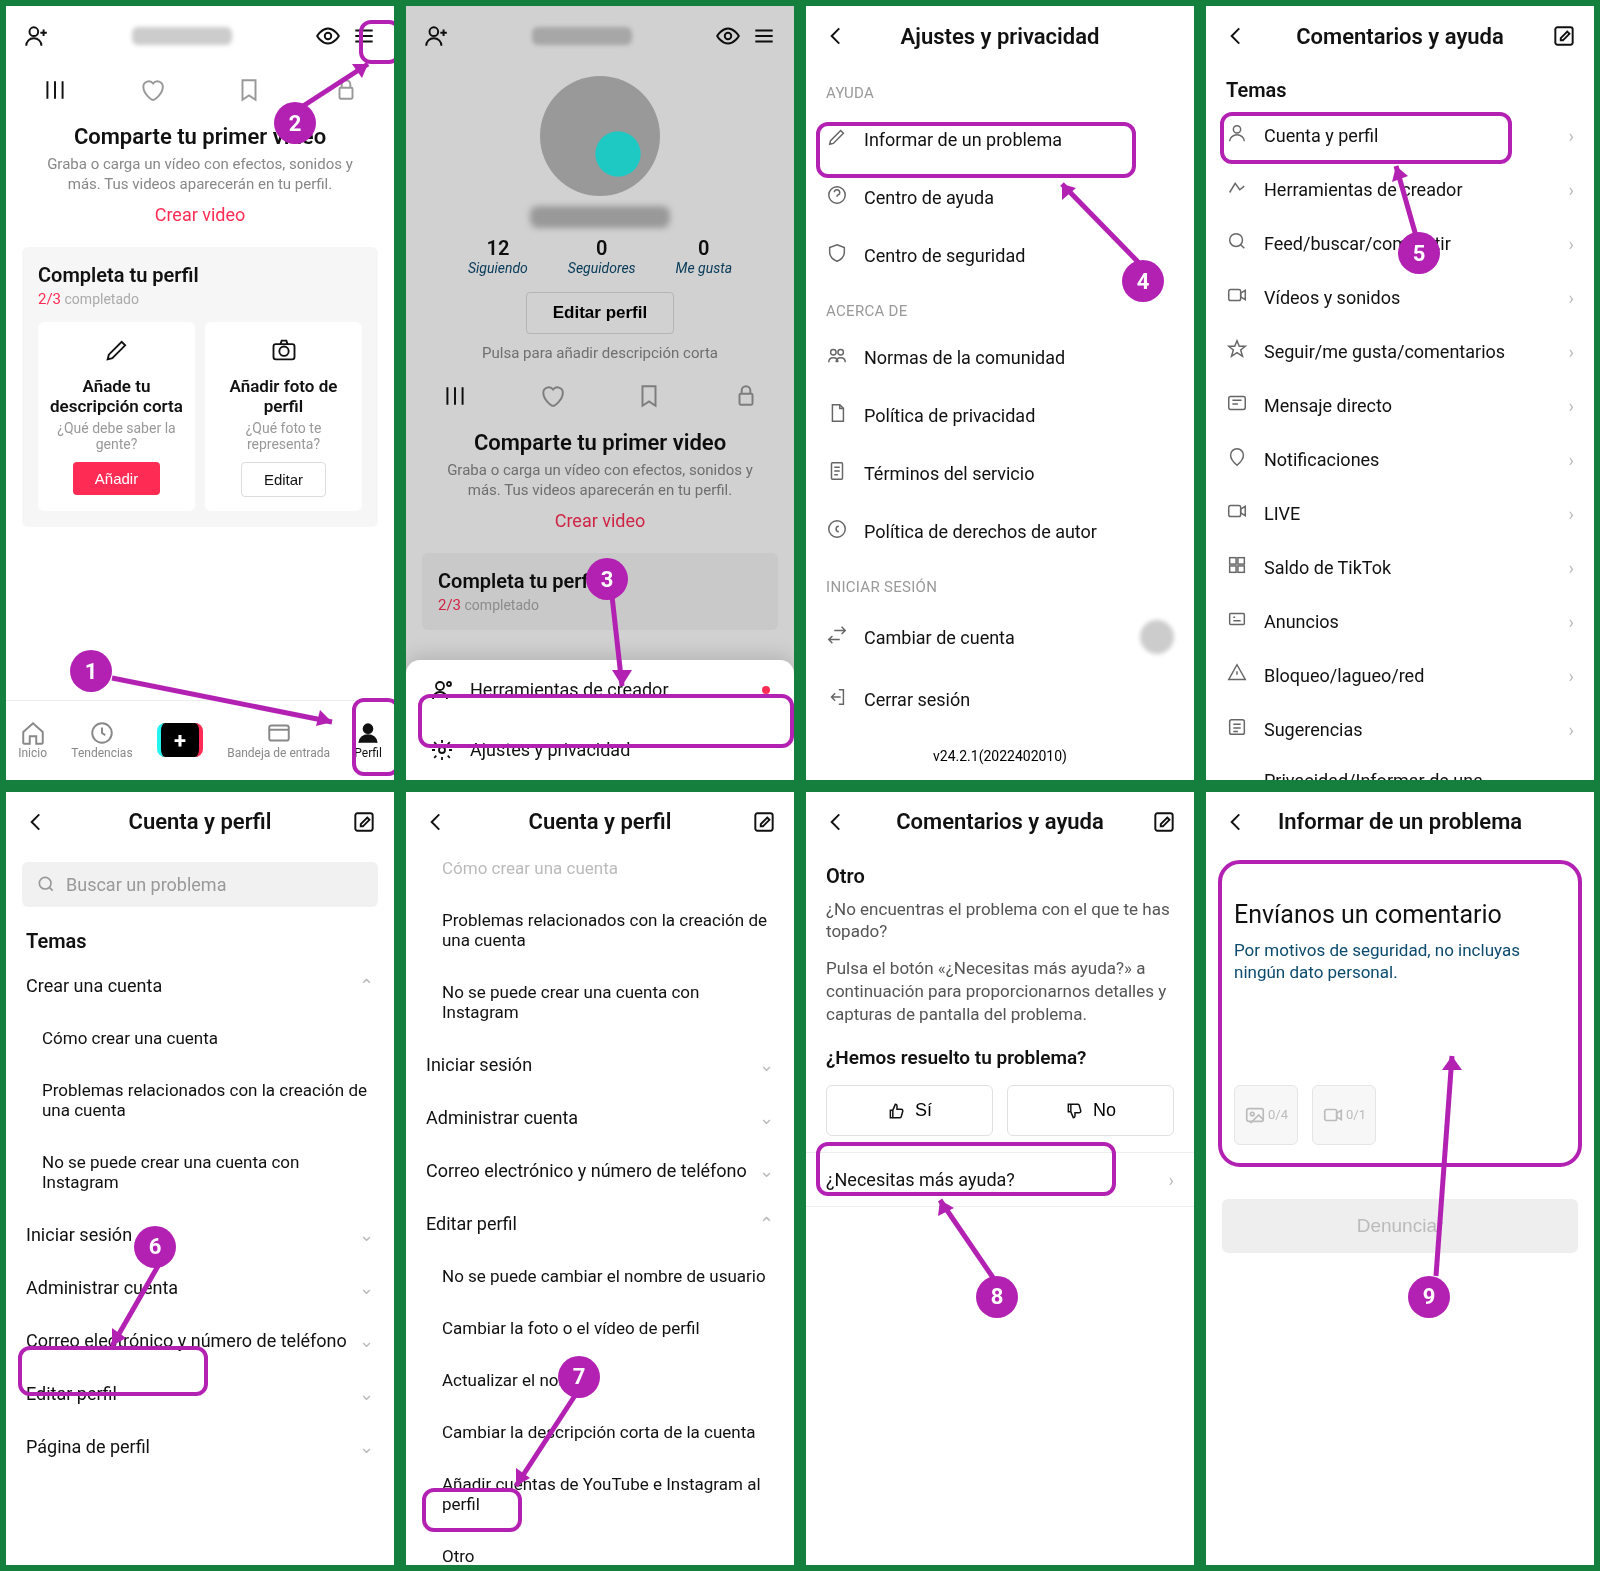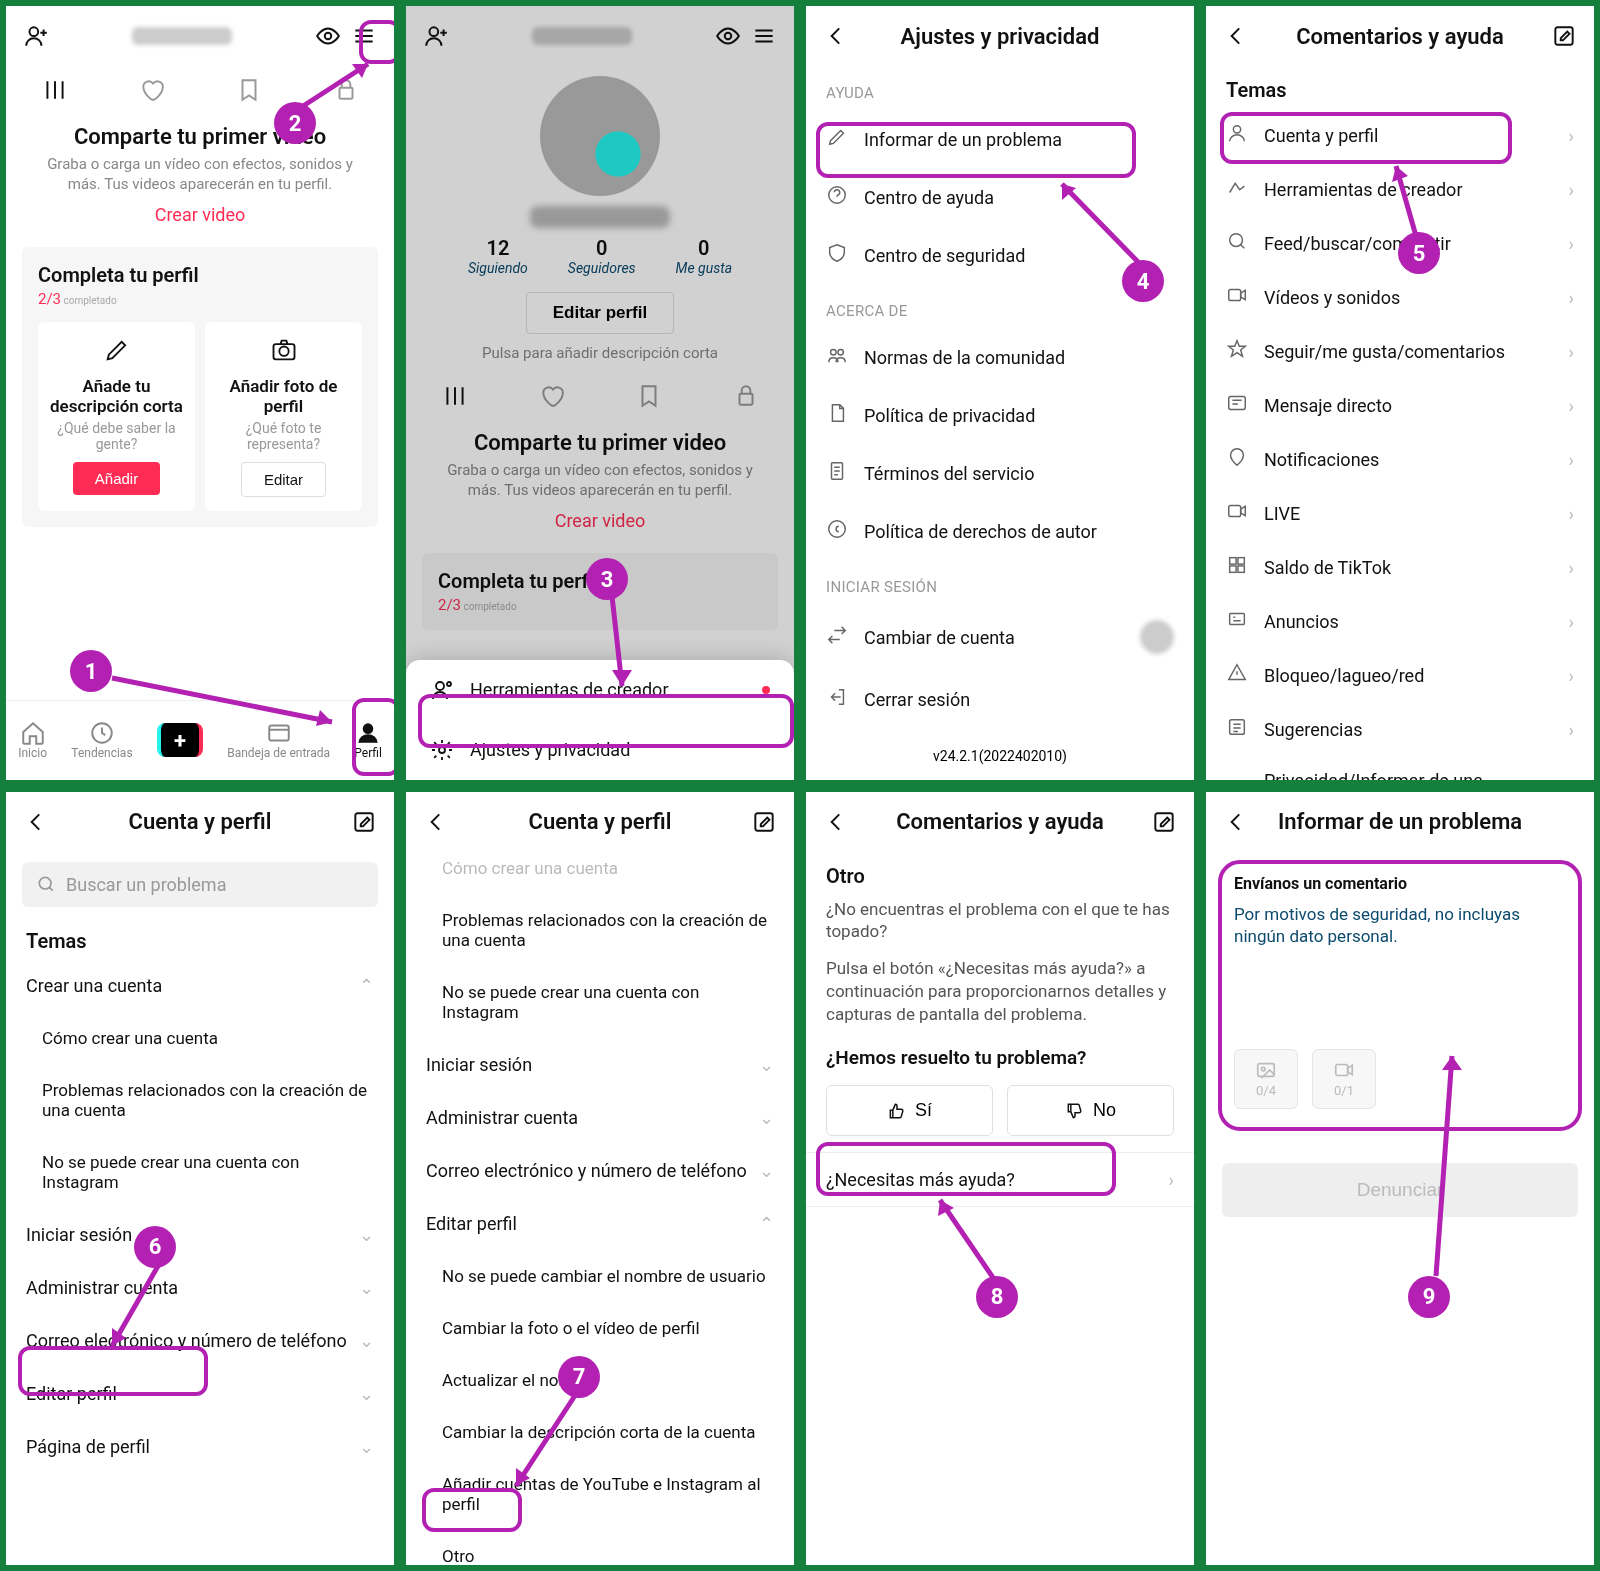--- a/index.html
+++ b/index.html
@@ -6,21 +6,21 @@
   body { font-family: -apple-system, BlinkMacSystemFont, "Segoe UI", Roboto, sans-serif; background: #fff; width: 1600px; }
   .grid { display: grid; grid-template-columns: repeat(4, 1fr); grid-template-rows: repeat(2, 1fr); width: 1600px; height: 1571px; }
   .panel { border: 6px solid #15803d; background: #fff; position: relative; overflow: hidden; font-size: 18px; color: #111; }
   .panel.dimmed::before { content:""; position:absolute; inset:0; background:rgba(0,0,0,0.18); z-index:1; pointer-events:none; }
   
   .topbar { display:flex; align-items:center; justify-content:space-between; padding:12px 16px; height:60px; }
   .topbar .title { font-weight:600; font-size:22px; text-align:center; flex:1; }
   .icon { width:28px; height:28px; display:inline-flex; align-items:center; justify-content:center; color:#111; }
   .icon svg { width:26px; height:26px; stroke:#111; stroke-width:1.8; fill:none; }
   .small-icon svg { width:22px; height:22px; stroke:#666; stroke-width:1.6; fill:none; }
-  .tiny { color:#aaa; font-size:10px; }
+  .tiny { color:#aaa; font-size:14px; }
   
   .profile-tabs { display:flex; justify-content:space-around; padding:10px 0; }
   .profile-tabs .icon svg { stroke:#999; }
   .profile-tabs .icon.active svg { stroke:#111; }
   .promo { text-align:center; padding:10px 30px; }
   .promo h3 { font-size:22px; font-weight:600; margin-bottom:6px; }
   .promo .sub { color:#888; font-size:15px; line-height:1.3; }
   .promo .link { color:#fe2c55; font-size:18px; margin-top:10px; display:inline-block; }
   .card { background:#f6f6f6; border-radius:6px; margin:12px 16px; padding:16px; }
   .card h4 { font-size:20px; font-weight:600; }
@@ -59,24 +59,24 @@
   .row.small { padding:14px 20px; }
   .listitem { display:flex; align-items:center; justify-content:space-between; padding:16px 20px; font-size:18px; }
   .listitem .chev { color:#bbb; }
   .subhead { font-weight:600; font-size:20px; padding:12px 20px 6px; }
   .search-box { margin:10px 16px; background:#f1f1f1; border-radius:6px; display:flex; align-items:center; padding:12px 14px; gap:10px; color:#999; }
   .search-box svg { width:20px;height:20px;stroke:#999;fill:none;stroke-width:2; }
   .indent { padding-left:36px !important; font-size:17px; }
   .ver-text { text-align:center; color:#000000; font-size:14px; padding:20px 8px; }
   
   .feedback { border:4px solid #b321b3; border-radius:22px; margin:8px 12px; padding:10px 12px 18px; }
-  .feedback h4 { font-size:16px; font-weight:700; margin-bottom:10px; }
+  .feedback h4 { font-size:25px; font-weight:400; margin-bottom:10px;margin-top:26px; }
   .feedback .ph { color:#0c4a6e; font-size:17px; line-height:1.3; min-height:140px; }
   .attach-row { display:flex; gap:14px; margin-top:6px; }
-  .attach { border:1px solid #e5e5e5; background:#f7f7f7; border-radius:6px; width:64px; height:60px; display:flex; flex-direction:column; align-items:center; justify-content:center; color:#bbb; font-size:13px; gap:2px; }
+  .attach { border:1px solid #e5e5e5; background:#f7f7f7; border-radius:6px; width:64px; height:60px; display:flex; align-items:center; justify-content:center; color:#bbb; font-size:13px; gap:2px; }
   .attach svg { width:22px;height:22px;stroke:#bbb;fill:none;stroke-width:1.8; }
   .report-btn { background:#eee; color:#bbb; border:none; border-radius:6px; padding:16px; width:calc(100% - 32px); margin:24px 16px 0; font-size:19px; }
   
   .yn { display:flex; gap:14px; padding:10px 20px 16px; }
   .yn button { flex:1; border:1px solid #e0e0e0; background:#fff; border-radius:6px; padding:14px; font-size:18px; display:flex; align-items:center; justify-content:center; gap:8px; }
   .yn svg { width:20px;height:20px;stroke:#111;fill:none;stroke-width:1.8; }
   .para { padding:4px 20px 10px; font-size:17px; color:#555; line-height:1.35; }
   .qhead { font-weight:600; font-size:19px; padding:10px 20px 6px; }
   
   .hl { position:absolute; border:4px solid #b321b3; border-radius:12px; z-index:10; pointer-events:none; }

